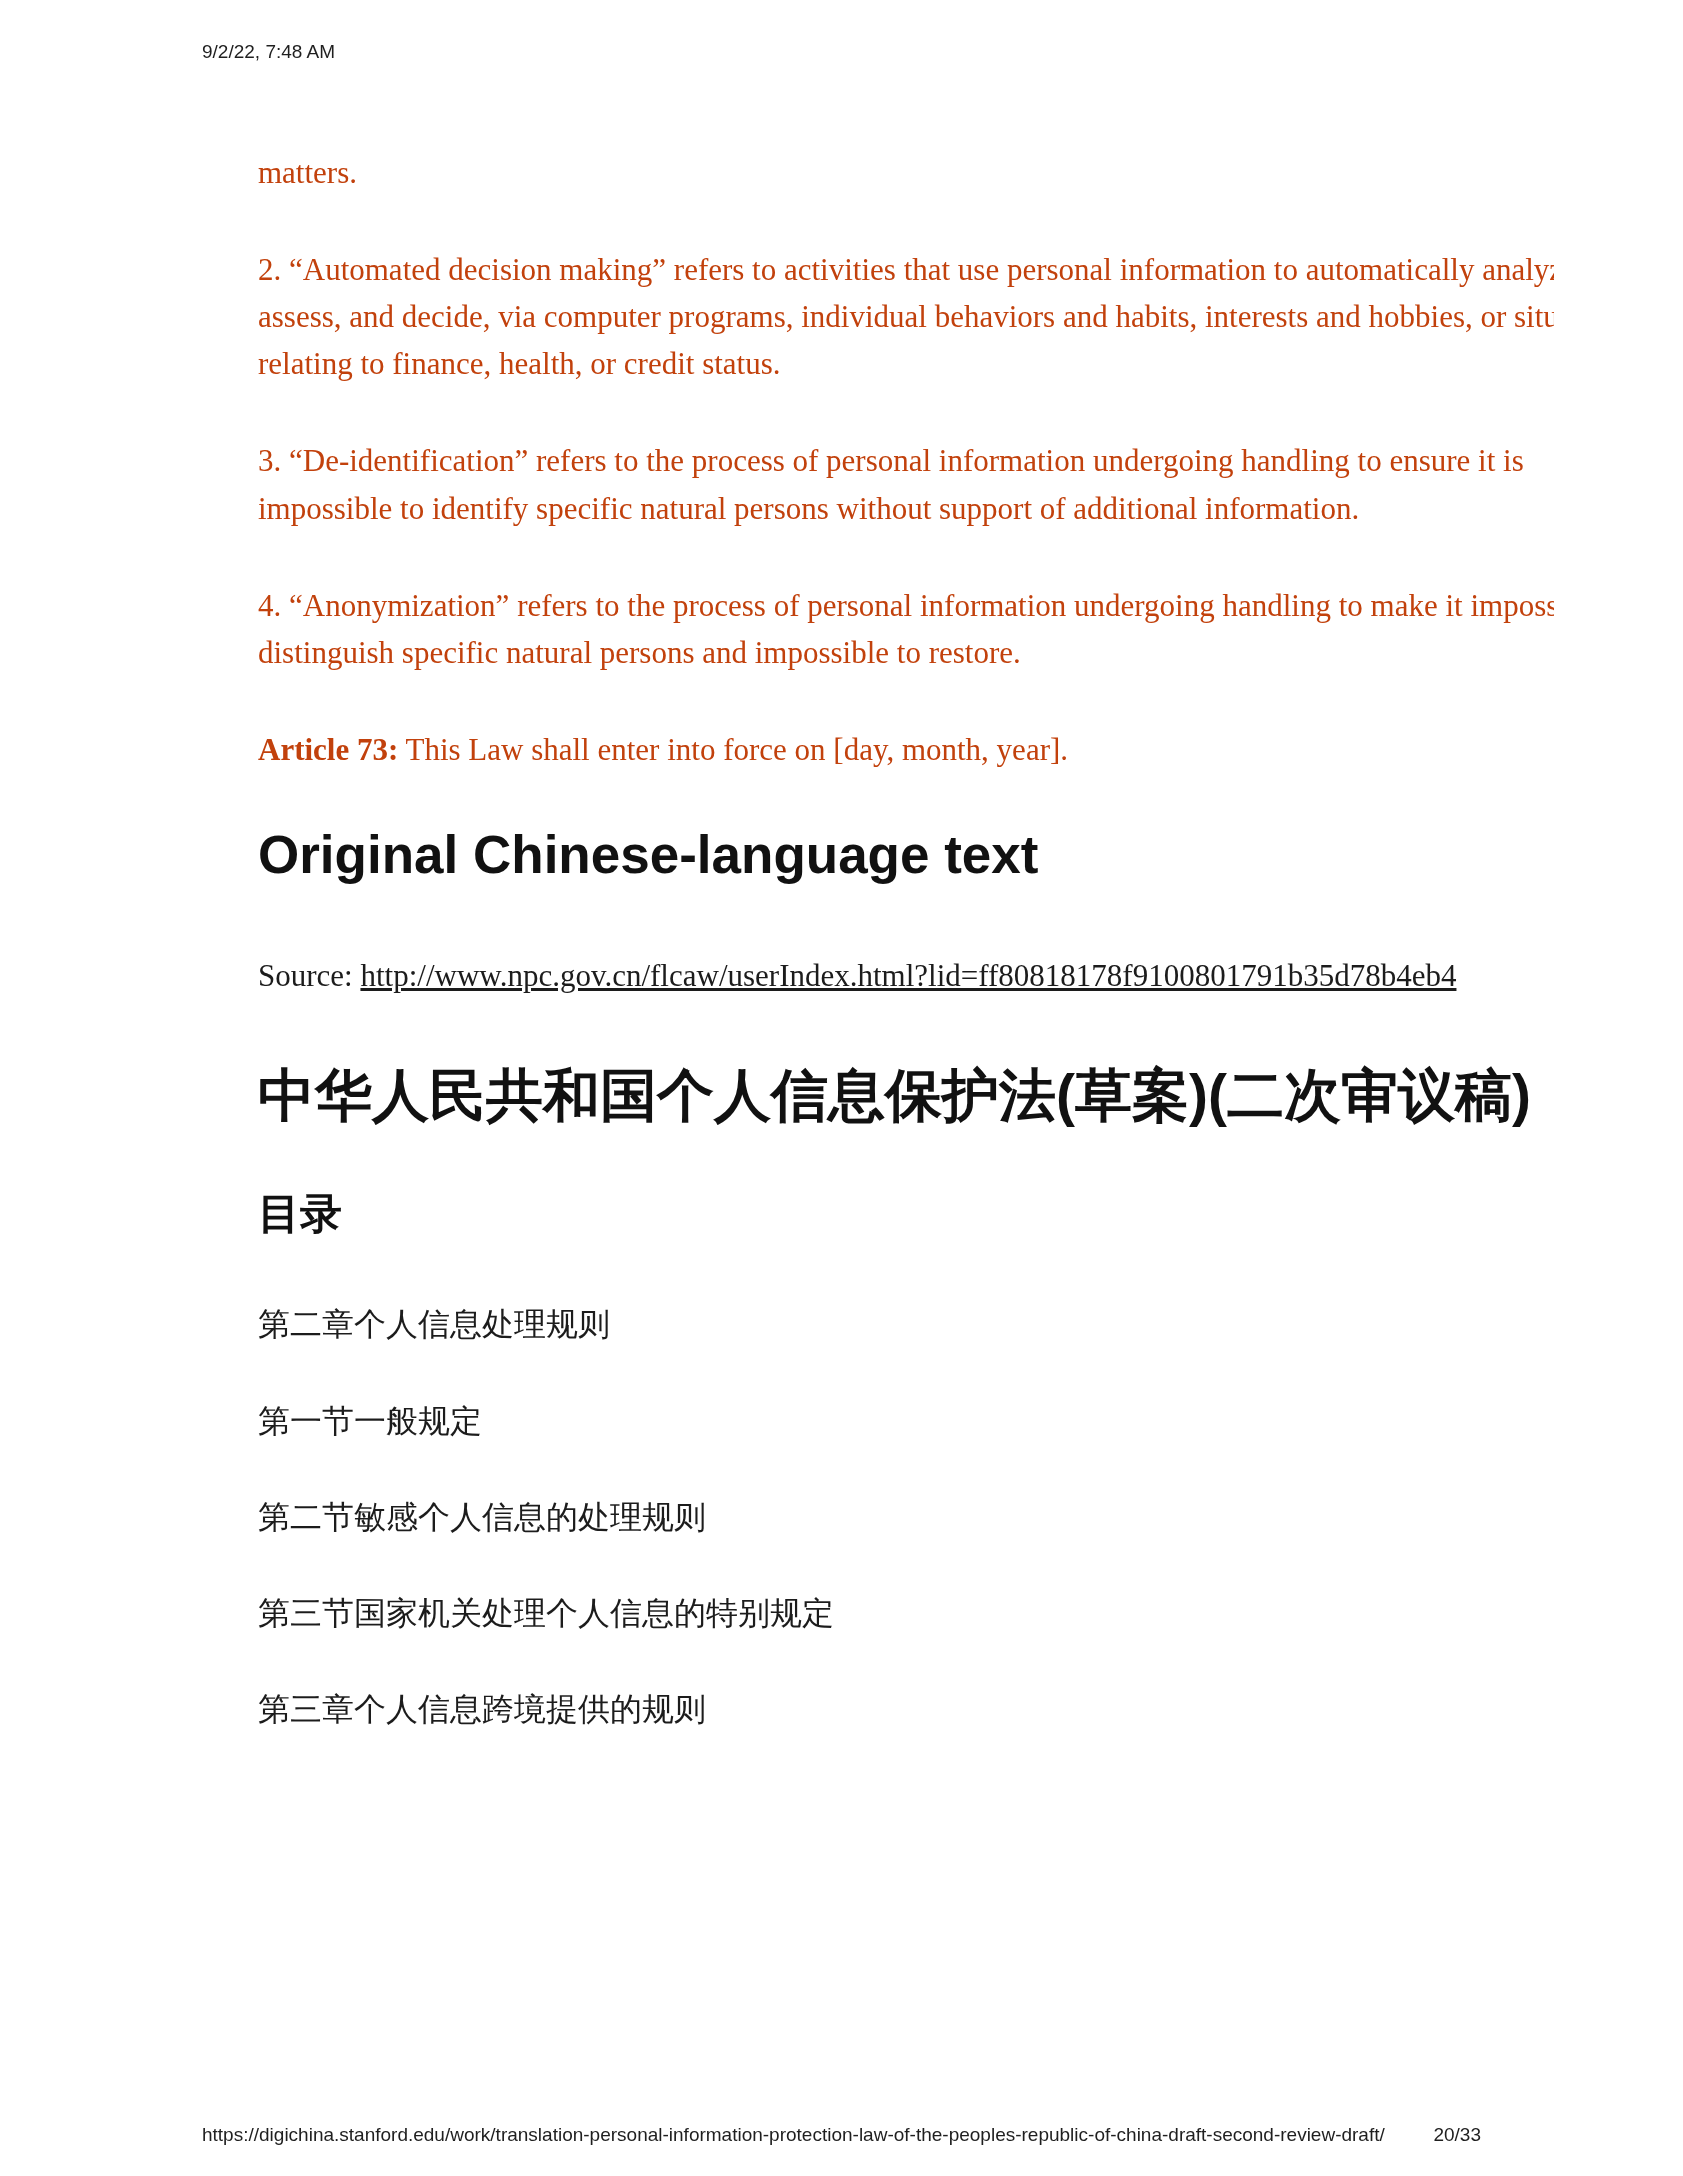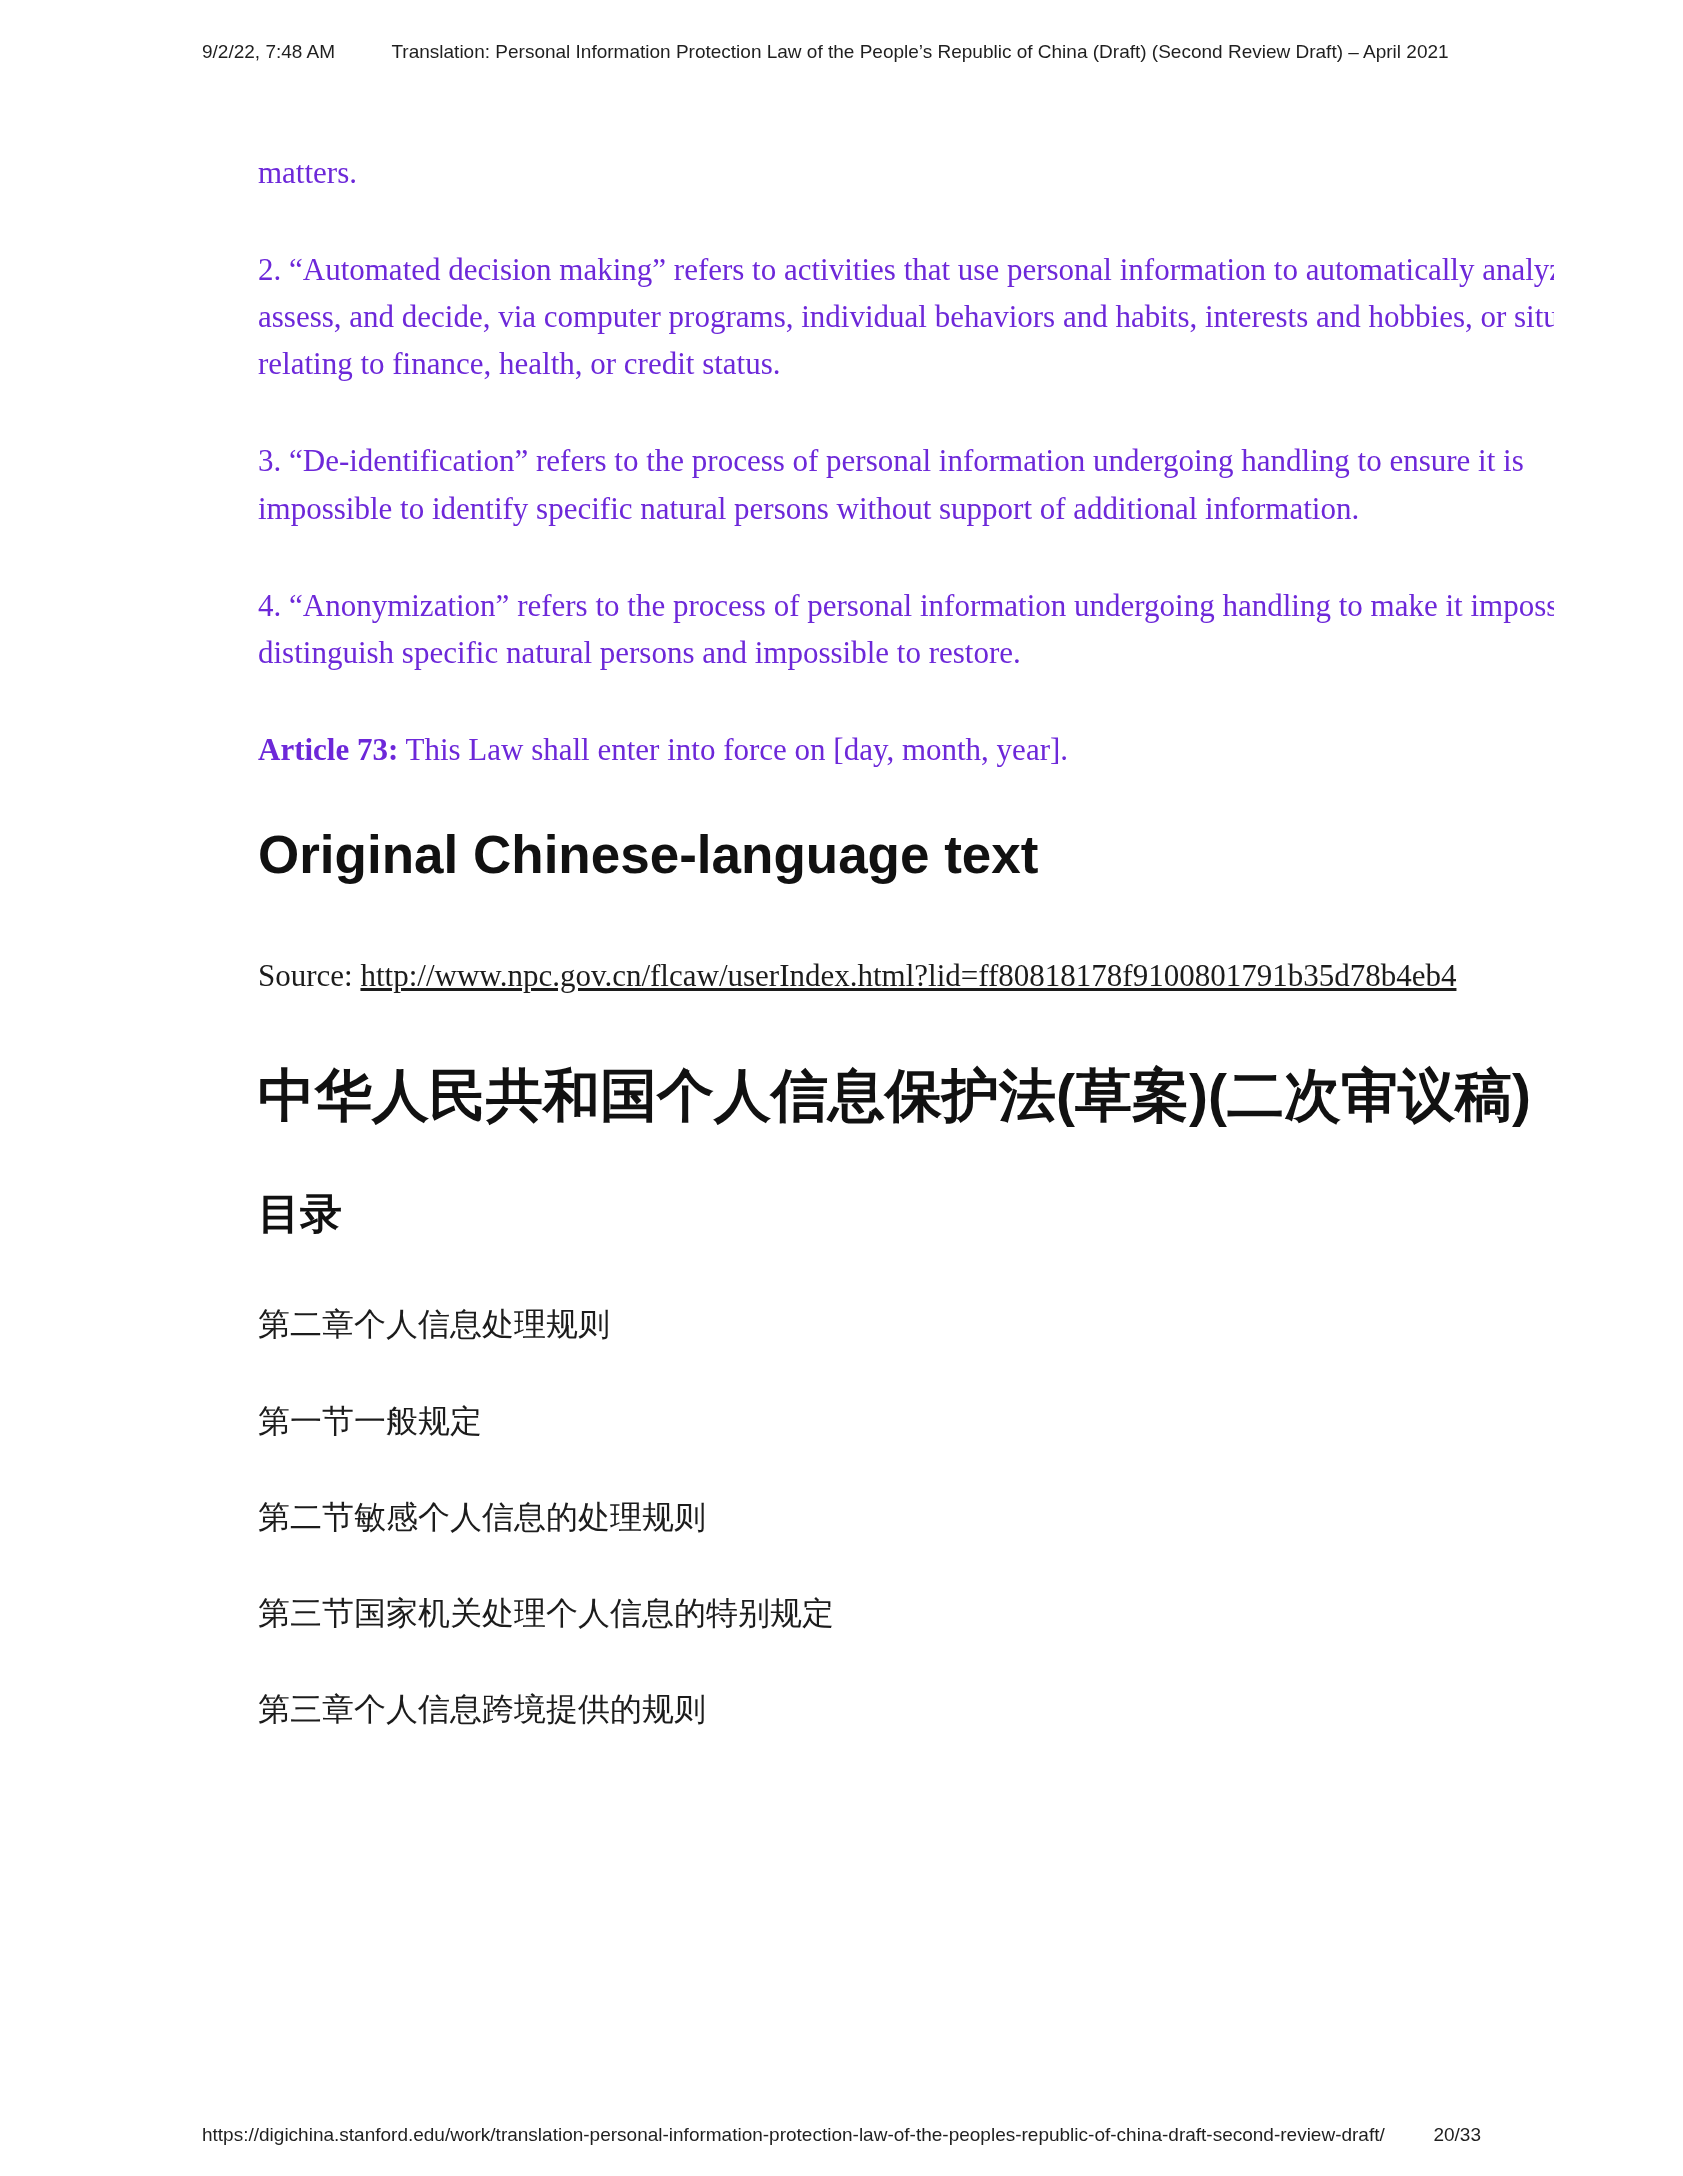--- a/index.html
+++ b/index.html
@@ -36,21 +36,21 @@
     position: absolute;
     top: 149px;
     left: 129px;
     width: 1406px;
     font-family: "Liberation Serif", serif;
   }
   .body-p {
     font-size: 31px;
     line-height: 1.52;
     margin: 0 0 50px 0;
-    color: #6d28d9;
+    color: #c2410c;
   }
   .article-label { font-weight: 700; margin-top: 28px; }
 
   .h-en {
     font-family: "Liberation Sans", sans-serif;
     font-weight: 700;
     font-size: 53px;
     line-height: 1.2;
     color: #111111;
     margin: 0 0 65px 0;
@@ -107,21 +107,20 @@
   .ftr-url { word-break: break-all; }
   .ftr-page { white-space: nowrap; }
 </style>
 </head>
 <body>
 
 <div class="page">
 
   <header class="page-header">
     <span class="hdr-datetime">9/2/22, 7:48 AM</span>
-    <span class="hdr-title">Translation: Personal Information Protection Law of the People’s Republic of China (Draft) (Second Review Draft) – April 2021</span>
   </header>
 
   <main class="content">
 
     <p class="body-p">matters.</p>
 
     <p class="body-p">2. “Automated decision making” refers to activities that use personal information to automatically analyze, assess, and decide, via computer programs, individual behaviors and habits, interests and hobbies, or situations relating to finance, health, or credit status.</p>
 
     <p class="body-p">3. “De-identification” refers to the process of personal information undergoing handling to ensure it is impossible to identify specific natural persons without support of additional information.</p>
 

